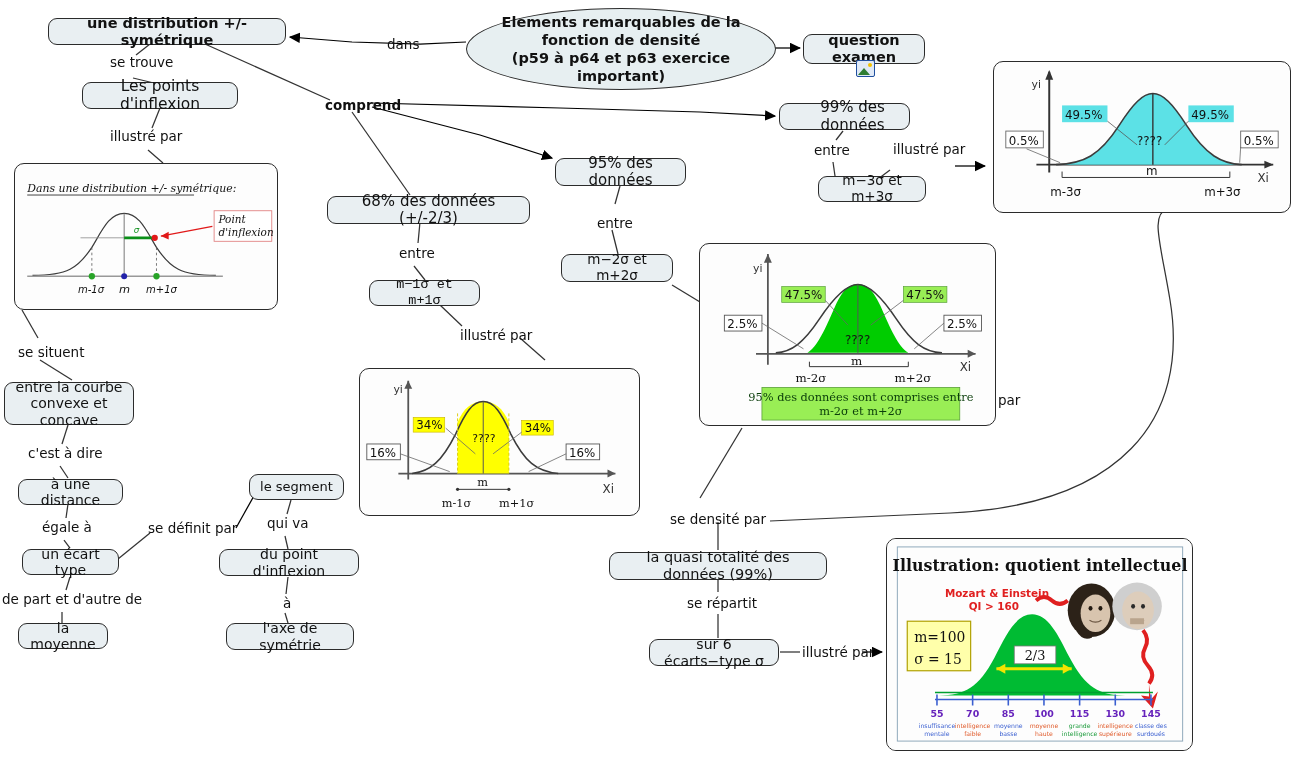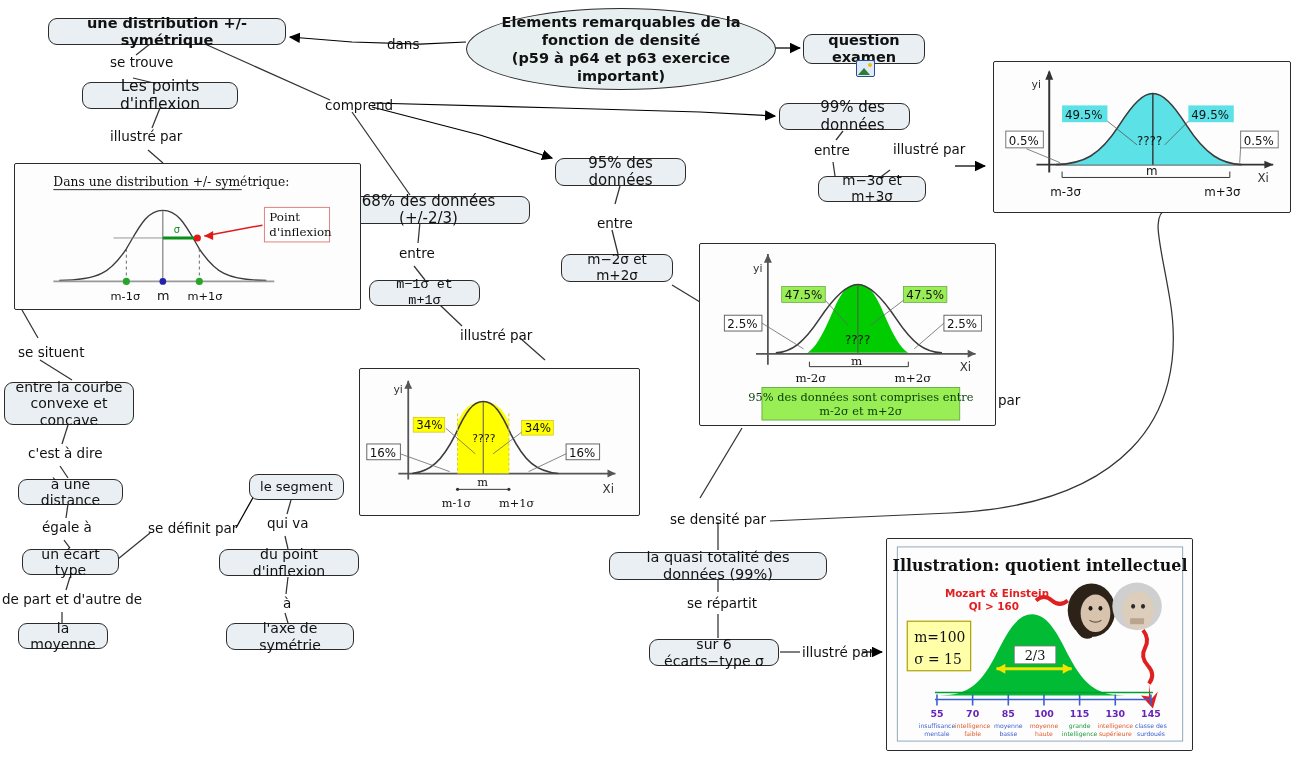--- a/index.html
+++ b/index.html
@@ -14,21 +14,21 @@
         color:#111;line-height:1.15;padding:3px 8px;}
   .node.bold{font-weight:bold;font-size:14.5px;}
 
   .ellipse{position:absolute;box-sizing:border-box;background:#e7eff1;border:1.3px solid #2b2b2b;
            border-radius:50%;display:flex;align-items:center;justify-content:center;text-align:center;
            font-weight:bold;font-size:14.5px;color:#111;line-height:1.25;padding:6px 16px;}
 
   .linklbl{position:absolute;font-size:13.5px;color:#111;white-space:nowrap;background:transparent;}
 
   .pic{position:absolute;box-sizing:border-box;background:#fdfdfd;border:1.4px solid #2b2b2b;
-       border-radius:2px;overflow:hidden;}
+       border-radius:10px;overflow:hidden;}
   .picinner{position:absolute;left:0;top:0;width:100%;height:100%;}
 
   .imgicon{width:17px;height:15px;border:1.5px solid #1f4f9e;background:#dfe9f7;
            display:inline-block;position:relative;border-radius:2px;}
   .imgicon::before{content:"";position:absolute;left:1px;bottom:1px;width:0;height:0;
            border-left:6px solid transparent;border-right:6px solid transparent;border-bottom:7px solid #2e7d32;}
   .imgicon::after{content:"";position:absolute;right:2px;top:1.5px;width:4px;height:4px;border-radius:50%;background:#f2c200;}
 </style>
 </head>
 <body>
@@ -128,21 +128,21 @@
     </div>
   </div>
 
   <div class="linklbl" style="left:387px;top:36px;">dans</div>
 
   <div class="node bold" style="left:803px;top:34px;width:122px;height:30px;flex-direction:column;gap:0;">
     <span>question examen</span>
   </div>
   <span class="imgicon" style="position:absolute;left:856px;top:60px;"></span>
 
-  <div class="linklbl" style="left:325px;top:97px;">comprend</div>
+  <div class="linklbl" style="left:325px;top:97px;font-weight:bold;">comprend</div>
 
   <div class="node" style="left:779px;top:103px;width:131px;height:27px;font-size:15px;padding-left:24px;">99% des données</div>
   <div class="linklbl" style="left:814px;top:142px;">entre</div>
   <div class="node" style="left:778px;top:176px;width:108px;height:26px;font-size:13.5px;margin-left:40px;">m−3σ et m+3σ</div>
   <div class="linklbl" style="left:893px;top:141px;">illustré par</div>
 
   <div class="node" style="left:555px;top:158px;width:131px;height:28px;font-size:15px;">95% des données</div>
   <div class="linklbl" style="left:597px;top:215px;">entre</div>
   <div class="node" style="left:561px;top:254px;width:112px;height:28px;font-size:13.5px;">m−2σ et m+2σ</div>
 
@@ -187,21 +187,21 @@
   <div class="node" style="left:609px;top:552px;width:218px;height:28px;font-size:14.5px;">la quasi totalité des données (99%)</div>
 
   <div class="linklbl" style="left:687px;top:595px;">se répartit</div>
 
   <div class="node" style="left:649px;top:639px;width:130px;height:27px;font-size:14px;">sur 6 écarts−type σ</div>
 
   <div class="linklbl" style="left:802px;top:644px;">illustré par</div>
 
   <div class="linklbl" style="left:998px;top:392px;">par</div>
 
-  <div class="pic" style="left:14px;top:163px;width:347px;height:147px;">
+  <div class="pic" style="left:14px;top:163px;width:264px;height:147px;font-style:italic;">
     <svg class="picinner" viewBox="0 0 300 147">
       <text x="14" y="22" font-size="12.5" font-family="DejaVu Serif, serif" fill="#111">Dans une distribution +/- symétrique:</text>
       <line x1="14" y1="26" x2="205" y2="26" stroke="#111" stroke-width="0.9"></line>
 
       <path d="M20,118 C60,118 72,110 88,86 C100,66 108,47 125,47 C142,47 150,66 162,86 C178,110 190,118 230,118" fill="none" stroke="#3c3c3c" stroke-width="1.4"></path>
 
       <line x1="14" y1="119" x2="238" y2="119" stroke="#999" stroke-width="1.6"></line>
 
       <line x1="125" y1="47" x2="125" y2="119" stroke="#666" stroke-width="1"></line>
 

